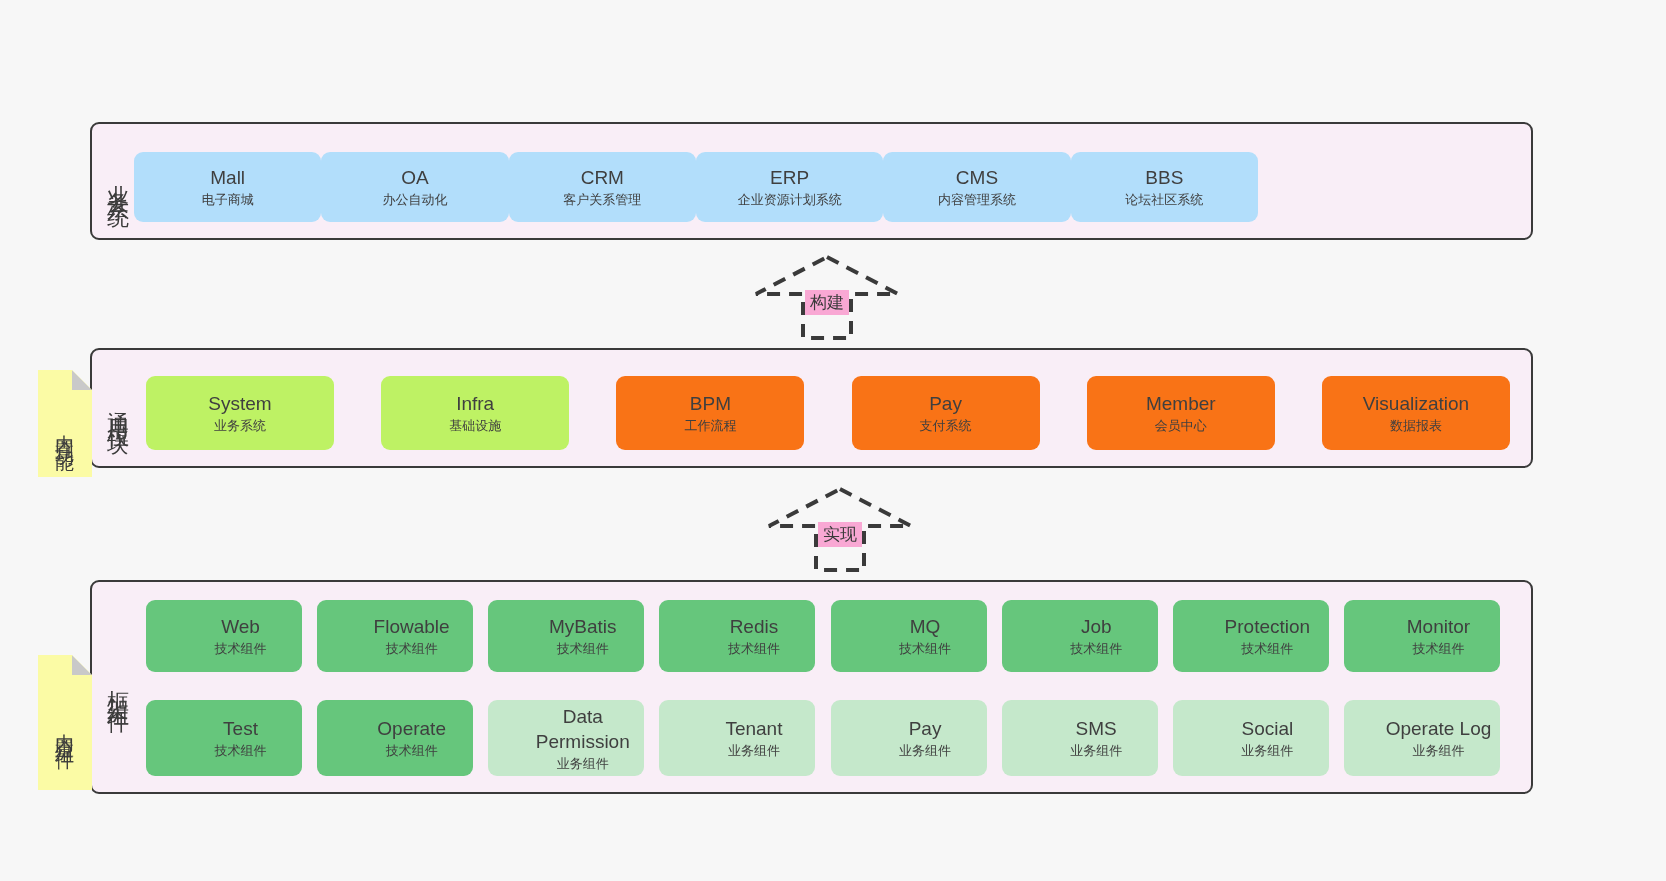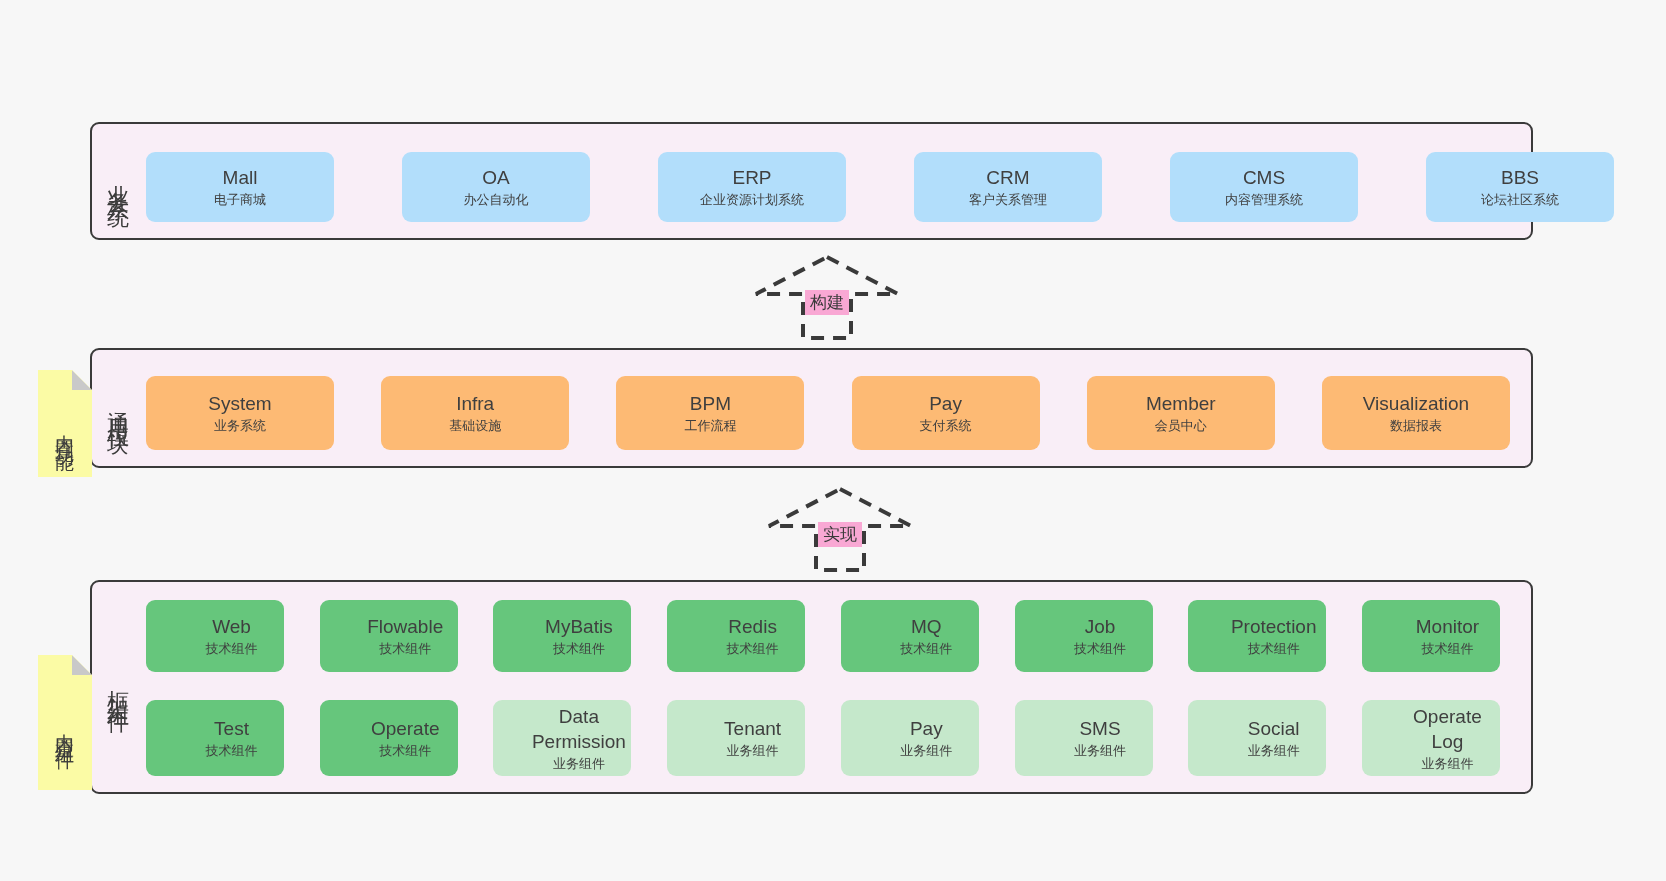--- a/index.html
+++ b/index.html
@@ -26,26 +26,26 @@
     position:absolute;display:flex;justify-content:space-between;
   }
   .box{
     border-radius:9px;display:flex;flex-direction:column;
     align-items:center;justify-content:center;text-align:center;
     box-sizing:border-box;padding:2px 6px;
   }
   .box .t{font-size:19px;line-height:1.35;}
   .box .s{font-size:13px;line-height:1.35;}
   .blue{background:#b2defb;}
-  .red{background:#fdba74;}
-  .pink{background:#fdba74;}
+  .red{background:#bef264;}
+  .pink{background:#f97316;}
   .green{background:#66c67c;}
   .green-light{background:#c5e8cb;}
   .w188{width:188px;}
-  .w138{width:138px;padding-left:39px;}
+  .w138{width:156px;padding-left:39px;}
   .sticky{
     position:absolute;width:54px;background:#fbfba5;z-index:5;
     clip-path:polygon(0 0,calc(100% - 20px) 0,100% 20px,100% 100%,0 100%);
     display:flex;align-items:center;justify-content:center;
   }
   .sticky .fold{
     position:absolute;top:0;right:0;width:20px;height:20px;
     background:#c9c9c9;clip-path:polygon(0 0,100% 100%,0 100%);
   }
   .sticky span{
@@ -62,36 +62,36 @@
   }
 </style>
 </head>
 <body>
 
 <div class="panel" style="top:122px;height:118px;">
   <div class="panel-label">
     <span>业务系统</span>
   </div>
 </div>
-<div class="boxrow" style="left:146px;top:152px;width:1468px;height:70px;">
+<div class="boxrow" style="left:134px;top:152px;width:1124px;height:70px;">
   <div class="box blue w188">
     <div class="t">Mall</div>
     <div class="s">电子商城</div>
   </div>
   <div class="box blue w188">
     <div class="t">OA</div>
     <div class="s">办公自动化</div>
   </div>
   <div class="box blue w188">
+    <div class="t">CRM</div>
+    <div class="s">客户关系管理</div>
+  </div>
+  <div class="box blue w188">
     <div class="t">ERP</div>
     <div class="s">企业资源计划系统</div>
-  </div>
-  <div class="box blue w188">
-    <div class="t">CRM</div>
-    <div class="s">客户关系管理</div>
   </div>
   <div class="box blue w188">
     <div class="t">CMS</div>
     <div class="s">内容管理系统</div>
   </div>
   <div class="box blue w188">
     <div class="t">BBS</div>
     <div class="s">论坛社区系统</div>
   </div>
 </div>

